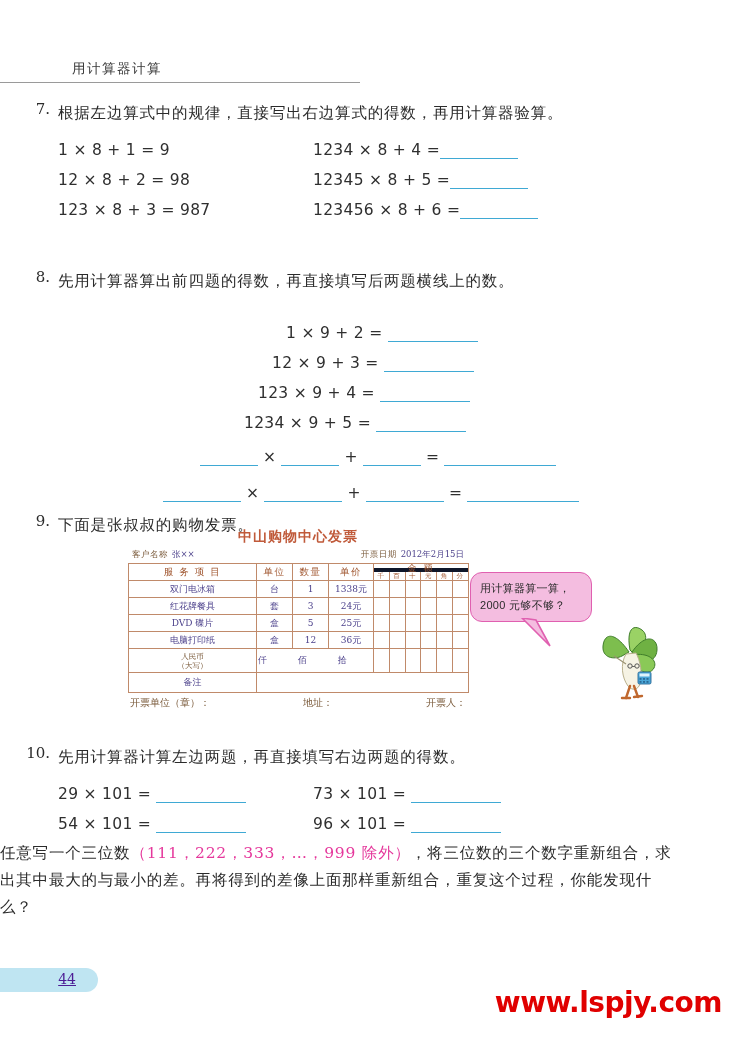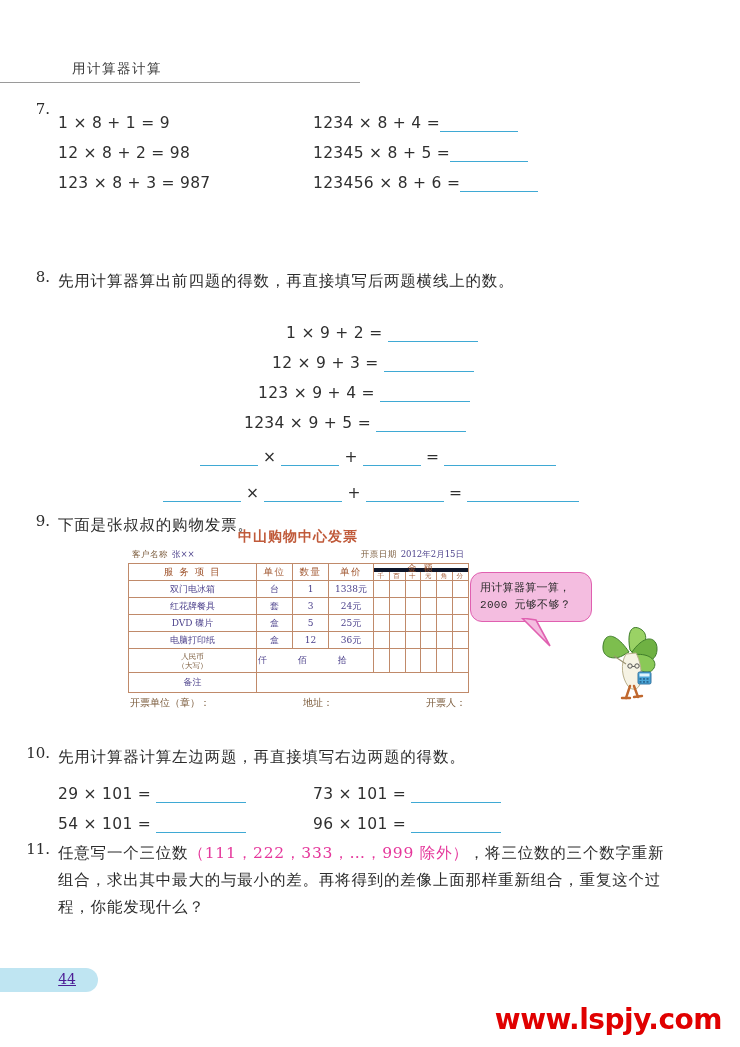--- a/index.html
+++ b/index.html
@@ -172,21 +172,21 @@
   .bubble {
     position: absolute;
     left: 470px; top: 572px;
     width: 122px;
     background: #f4bde0;
     border: 1.6px solid #e060b0;
     border-radius: 12px;
     padding: 7px 8px 7px 9px;
   }
   .bubble-text {
-    font-family: Liberation Mono, monospace;
+    font-family: Liberation Sans, sans-serif;
     font-size: 11px;
     line-height: 17px;
     color: #2b2b2b;
     letter-spacing: .3px;
   }
 
   
   .pagenum {
     position: absolute;
     left: -22px; top: 968px;
@@ -199,40 +199,41 @@
     right: 22px; top: 3px;
     font-family: "DejaVu Serif", "Liberation Serif", serif;
     font-size: 14px;
     color: #4c1d95;
     text-decoration: underline;
   }
 
   
   .watermark {
     position: absolute;
-    right: 18px; bottom: 11px;
+    right: 18px; bottom: 28px;
     font-family: "DejaVu Sans", "Liberation Sans", sans-serif;
     font-size: 28px;
     font-weight: bold;
     color: #e00000;
     letter-spacing: -0.5px;
   }
 </style>
 </head>
 <body>
 
 <div class="runhead-wrap">
   <div class="runhead-rule"></div>
 </div>
 <div class="runhead-text">用计算器计算</div>
 
 <div class="problem" style="top:100px;">
   <div class="q-row">
     <div class="q-num">7.</div>
     <div class="q-body">
+      <div class="q-text">根据左边算式中的规律，直接写出右边算式的得数，再用计算器验算。</div>
       <div class="eqgrid" style="margin-top:8px;">
         <div class="eqcol" style="width:255px;">
           <div class="eqline eq">1 × 8 + 1 = 9</div>
           <div class="eqline eq">12 × 8 + 2 = 98</div>
           <div class="eqline eq">123 × 8 + 3 = 987</div>
         </div>
         <div class="eqcol">
           <div class="eqline"><span class="eq">1234 × 8 + 4 =</span><span class="blank b-md"></span></div>
           <div class="eqline"><span class="eq">12345 × 8 + 5 =</span><span class="blank b-md"></span></div>
           <div class="eqline"><span class="eq">123456 × 8 + 6 =</span><span class="blank b-md"></span></div>
@@ -479,21 +480,20 @@
           <div class="eqline"><span class="eq">73 × 101 =</span> <span class="blank b-lg"></span></div>
           <div class="eqline"><span class="eq">96 × 101 =</span> <span class="blank b-lg"></span></div>
         </div>
       </div>
     </div>
   </div>
 </div>
 
 <div class="problem" style="top:840px;">
   <div class="q-row">
-    <div class="q-num">11.</div>
     <div class="q-body">
       <div class="q-text"><span>任意写一个三位数</span><span class="accent">（111，222，333，…，999 除外）</span><span>，将三位数的三个数字重新组合，求出其中最大的与最小的差。再将得到的差像上面那样重新组合，重复这个过程，你能发现什么？</span></div>
     </div>
   </div>
 </div>
 
 <div class="pagenum">
   <span>44</span>
 </div>
 

